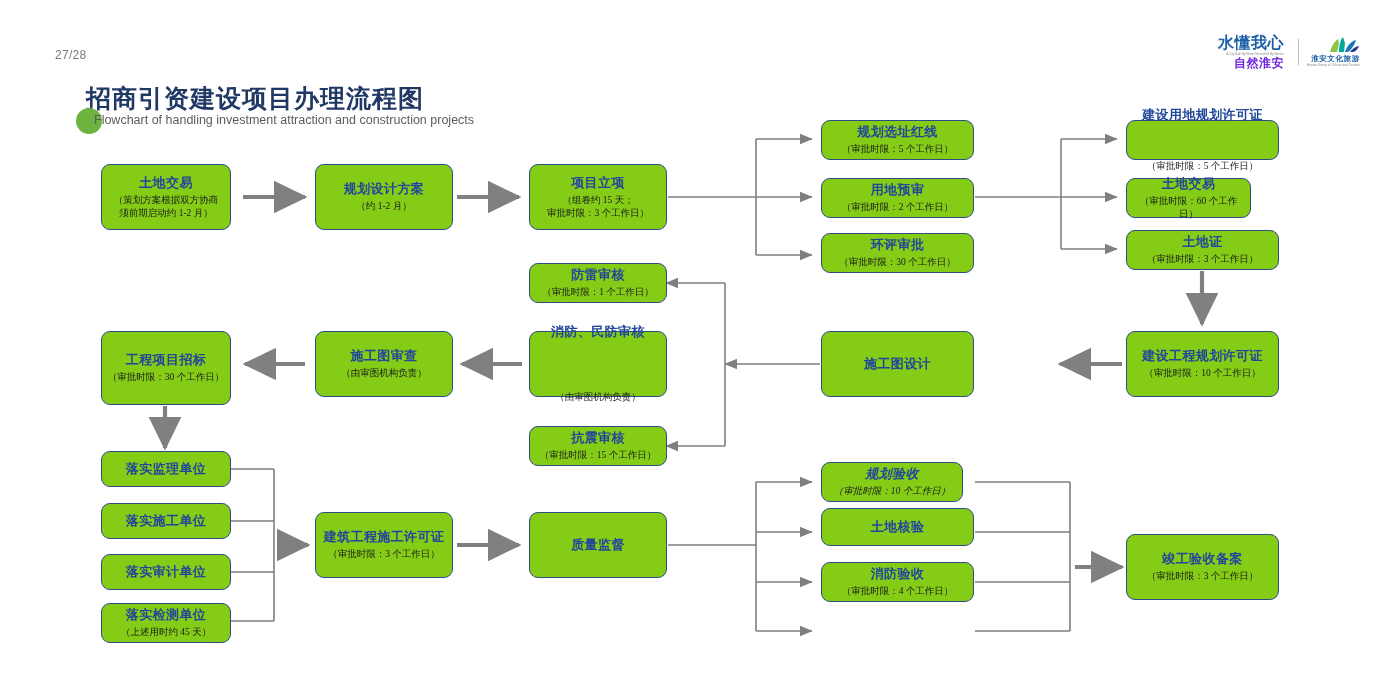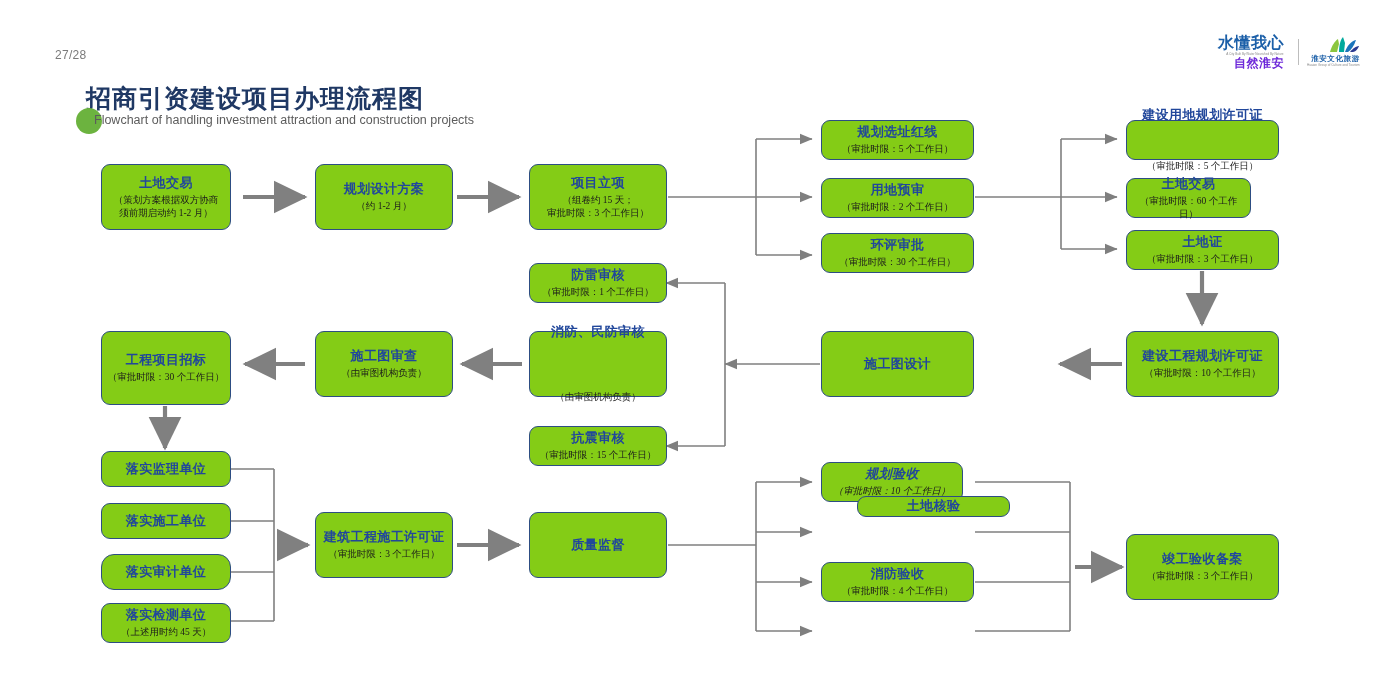--- a/index.html
+++ b/index.html
@@ -347,21 +347,21 @@
   <div class="node no-sub" style="left:101px; top:451px; width:130px; height:36px;">
     <div class="t">落实监理单位</div>
 
   </div>
 
   <div class="node no-sub" style="left:101px; top:503px; width:130px; height:36px;">
     <div class="t">落实施工单位</div>
 
   </div>
 
-  <div class="node no-sub" style="left:101px; top:554px; width:130px; height:36px;border-radius:13px;">
+  <div class="node no-sub" style="left:101px; top:554px; width:130px; height:36px;">
     <div class="t">落实审计单位</div>
 
   </div>
 
   <div class="node" style="left:101px; top:603px; width:130px; height:40px;">
     <div class="t">落实检测单位</div>
     <div class="s">（上述用时约 45 天）</div>
   </div>
 
   <div class="node" style="left:315px; top:512px; width:138px; height:66px;">
@@ -372,21 +372,21 @@
   <div class="node no-sub" style="left:529px; top:512px; width:138px; height:66px;">
     <div class="t">质量监督</div>
 
   </div>
 
   <div class="node" style="left:821px; top:462px; width:142px; height:40px;font-style:italic;">
     <div class="t">规划验收</div>
     <div class="s">（审批时限：10 个工作日）</div>
   </div>
 
-  <div class="node no-sub" style="left:821px; top:496px; width:153px; height:21px;margin-left:36px;">
+  <div class="node no-sub" style="left:821px; top:508px; width:153px; height:38px;">
     <div class="t">土地核验</div>
 
   </div>
 
   <div class="node" style="left:821px; top:562px; width:153px; height:40px;">
     <div class="t">消防验收</div>
     <div class="s">（审批时限：4 个工作日）</div>
   </div>
 
 

